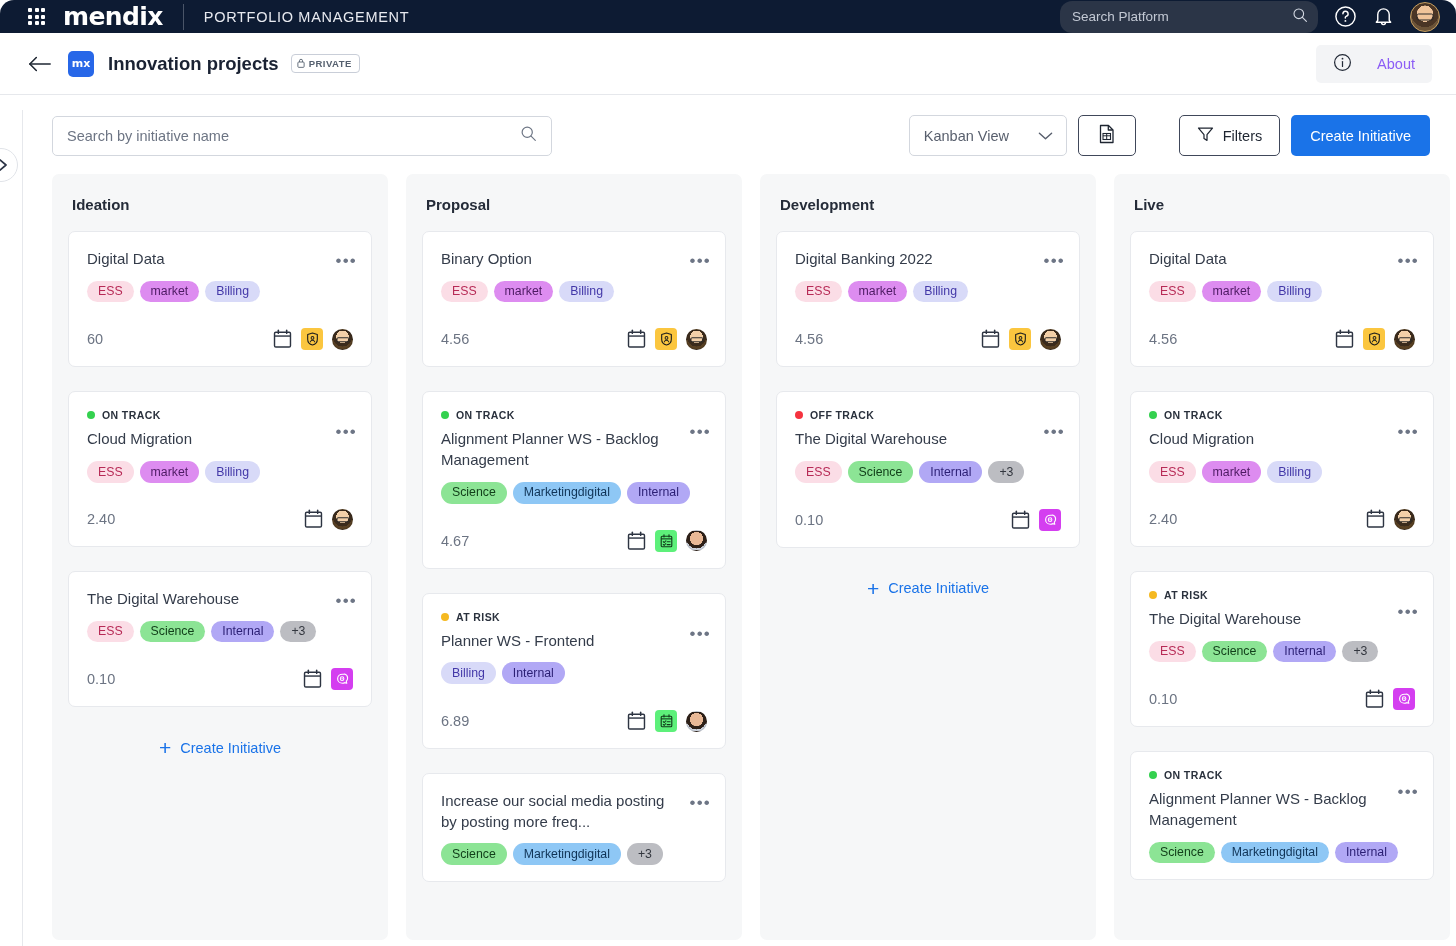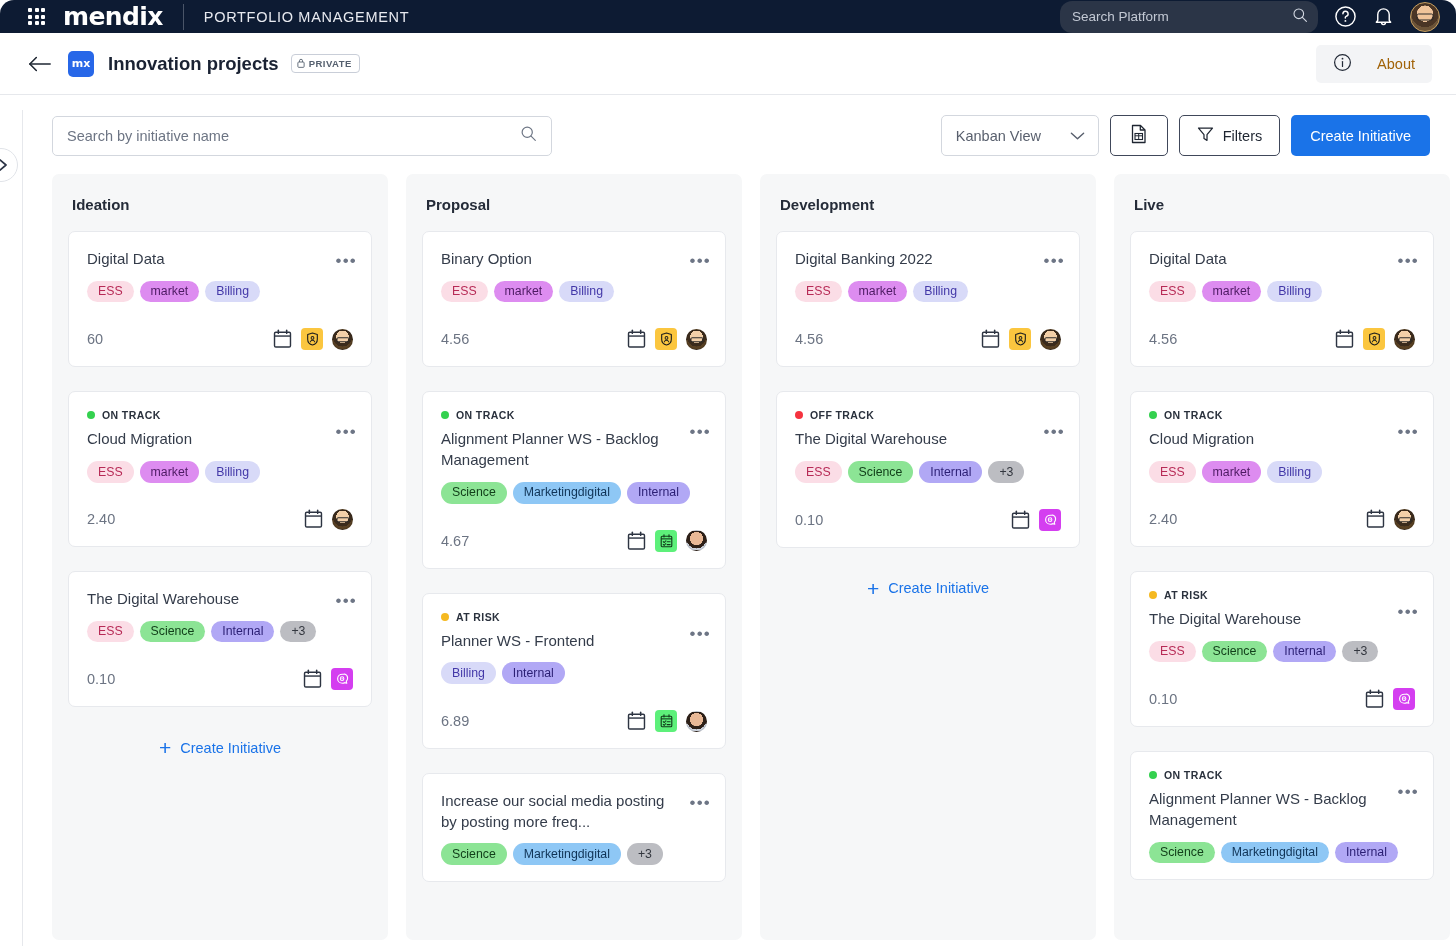--- a/index.html
+++ b/index.html
@@ -123,21 +123,21 @@
     display: flex; align-items: center; gap: 4px;
     font-weight: 600;
   }
   .about-btn {
     margin-left: auto;
     background: #f3f4f6;
     border-radius: 5px;
     height: 38px;
     padding: 0 17px;
     display: flex; align-items: center; gap: 25px;
-    font-size: 14.5px; color: #a16207;
+    font-size: 14.5px; color: #8b5cf6;
     cursor: pointer;
     border: none;
     font-family: "Liberation Sans", sans-serif;
   }
 
   
   .toolbar {
     display: flex; align-items: center;
     padding: 20px 26px 18px 52px;
   }
@@ -171,20 +171,21 @@
     display:flex; align-items:center; justify-content:center;
     background:#fff; cursor:pointer;
   }
   .filters-btn {
     height: 41px; padding: 0 17px;
     border: 1px solid #40485a; border-radius: 5px;
     display:flex; align-items:center; gap: 9px;
     font-size: 14.5px; color: #1e2531;
     background:#fff; cursor:pointer;
     font-family: "Liberation Sans", sans-serif;
+    margin-left: 32px;
   }
   .create-btn {
     height: 41px; padding: 0 19px;
     background: #1a73e8; color: #fff;
     border: none; border-radius: 5px;
     font-size: 14.5px; cursor: pointer;
     font-family: "Liberation Sans", sans-serif;
     display:flex; align-items:center;
   }
 

